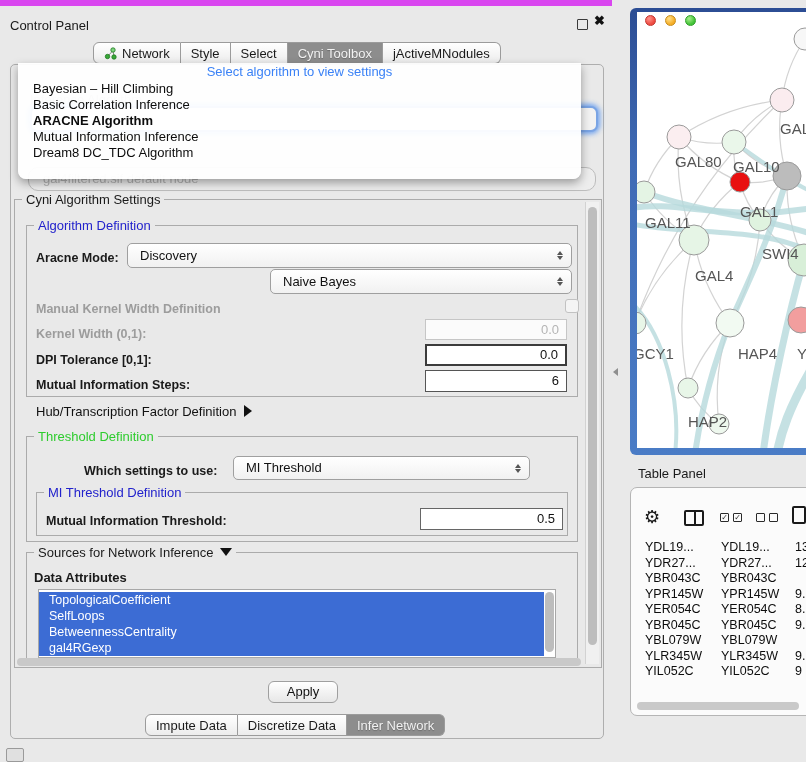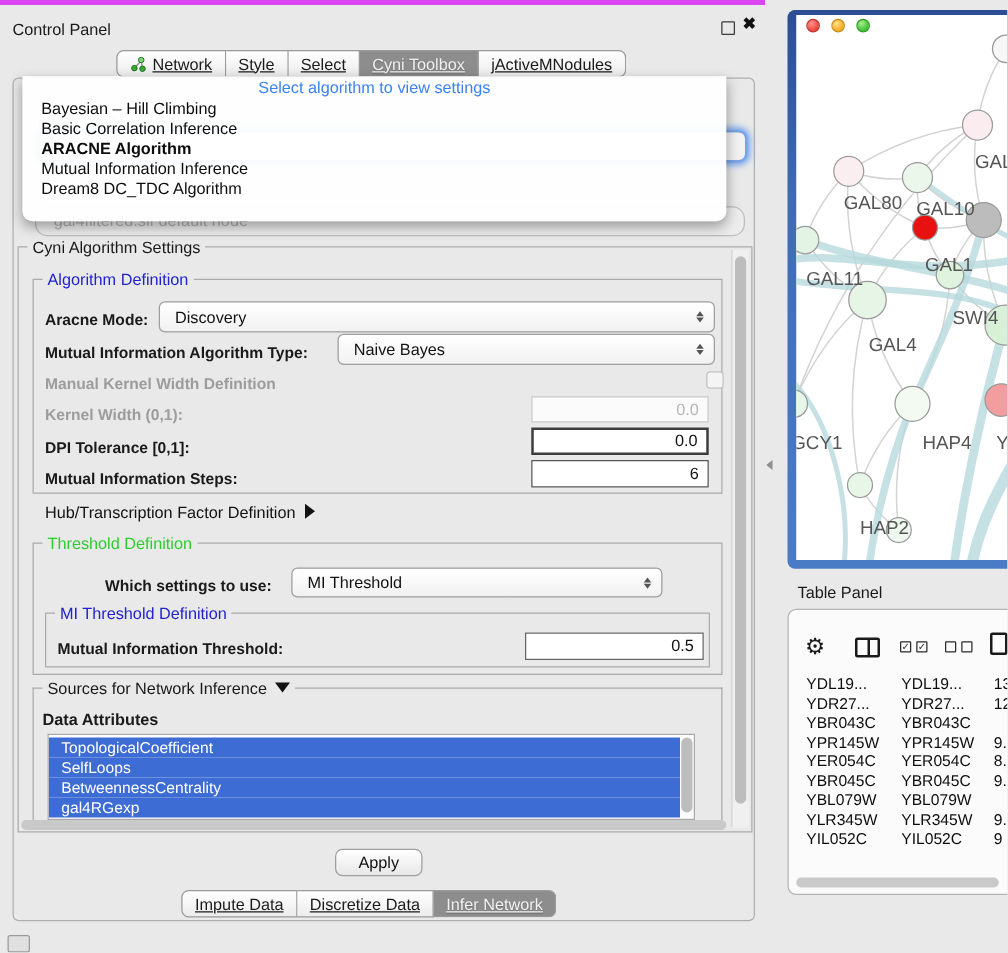--- a/index.html
+++ b/index.html
@@ -1,28 +1,28 @@
 <!DOCTYPE html>
 <html><head>
 <meta charset="utf-8">
 <style>
   * { margin:0; padding:0; box-sizing:border-box; }
   html,body { width:806px; height:762px; }
   body { font-family:"Liberation Sans", sans-serif; background:#e9e9e9; position:relative; overflow:hidden; font-size:13px; color:#111; }
   .abs { position:absolute; }
 
   
-  .cp { left:0; top:8; width:612px; height:729px; background:#e9e9e9; border-top:4px solid #d946ef; }
+  .cp { left:0; top:8; width:612px; height:729px; background:#e9e9e9; border-top:6px solid #d946ef; }
   .cp-title { left:10px; top:12px; font-size:13px; color:#1a1a1a; }
   .float-btn { left:577px; top:13px; width:11px; height:11px; border:1.5px solid #3a3a3a; background:transparent; border-radius:1px; }
   .close-btn { left:594px; top:7px; font-size:13px; font-weight:bold; color:#111; }
 
   
   .seg { display:flex; height:22px; }
-  .seg .tab { border:1px solid #9b9b9b; border-left:none; background:linear-gradient(#ffffff,#ececec); display:flex; align-items:center; justify-content:flex-start; font-size:13px; color:#1a1a1a; padding:0 10px; white-space:nowrap;text-decoration:underline; }
+  .seg .tab { border:1px solid #9b9b9b; border-left:none; background:linear-gradient(#ffffff,#ececec); display:flex; align-items:center; justify-content:flex-start; font-size:13px; color:#1a1a1a; padding:0 10px; white-space:nowrap; }
   .seg .tab:first-child { border-left:1px solid #9b9b9b; border-radius:6px 0 0 6px; }
   .seg .tab:last-child { border-radius:0 6px 6px 0; }
   .seg .tab.sel { background:#8d8d8d; color:#f2f2f2; text-shadow:0 1px 1px rgba(0,0,0,.25); }
   .topseg { left:93px; top:36px; }
   .botseg { left:145px; top:708px; }
 
   
   .mainpanel { left:10px; top:58px; width:594px; height:675px; border:1px solid #aeaeae; border-radius:5px; background:#e9e9e9; }
 
   
@@ -164,21 +164,20 @@
 
   <div class="flabel" style="left:36px; top:245px;">Aracne Mode:</div>
   <div class="combo" style="left:127px; top:237px; width:445px; height:25px;">
     <span>Discovery</span>
     <span class="arrows">
         <i class="up"></i>
         <i class="dn"></i>
       </span>
   </div>
 
-  <div class="flabel" style="left:36px; top:271px;">Mutual Information Algorithm Type:</div>
   <div class="combo" style="left:270px; top:263px; width:302px; height:25px;">
     <span>Naive Bayes</span>
     <span class="arrows">
         <i class="up"></i>
         <i class="dn"></i>
       </span>
   </div>
 
   <div class="flabel dis" style="left:36px; top:296px;">Manual Kernel Width Definition</div>
   <div class="checkbox" style="left:565px; top:293px;"></div>

